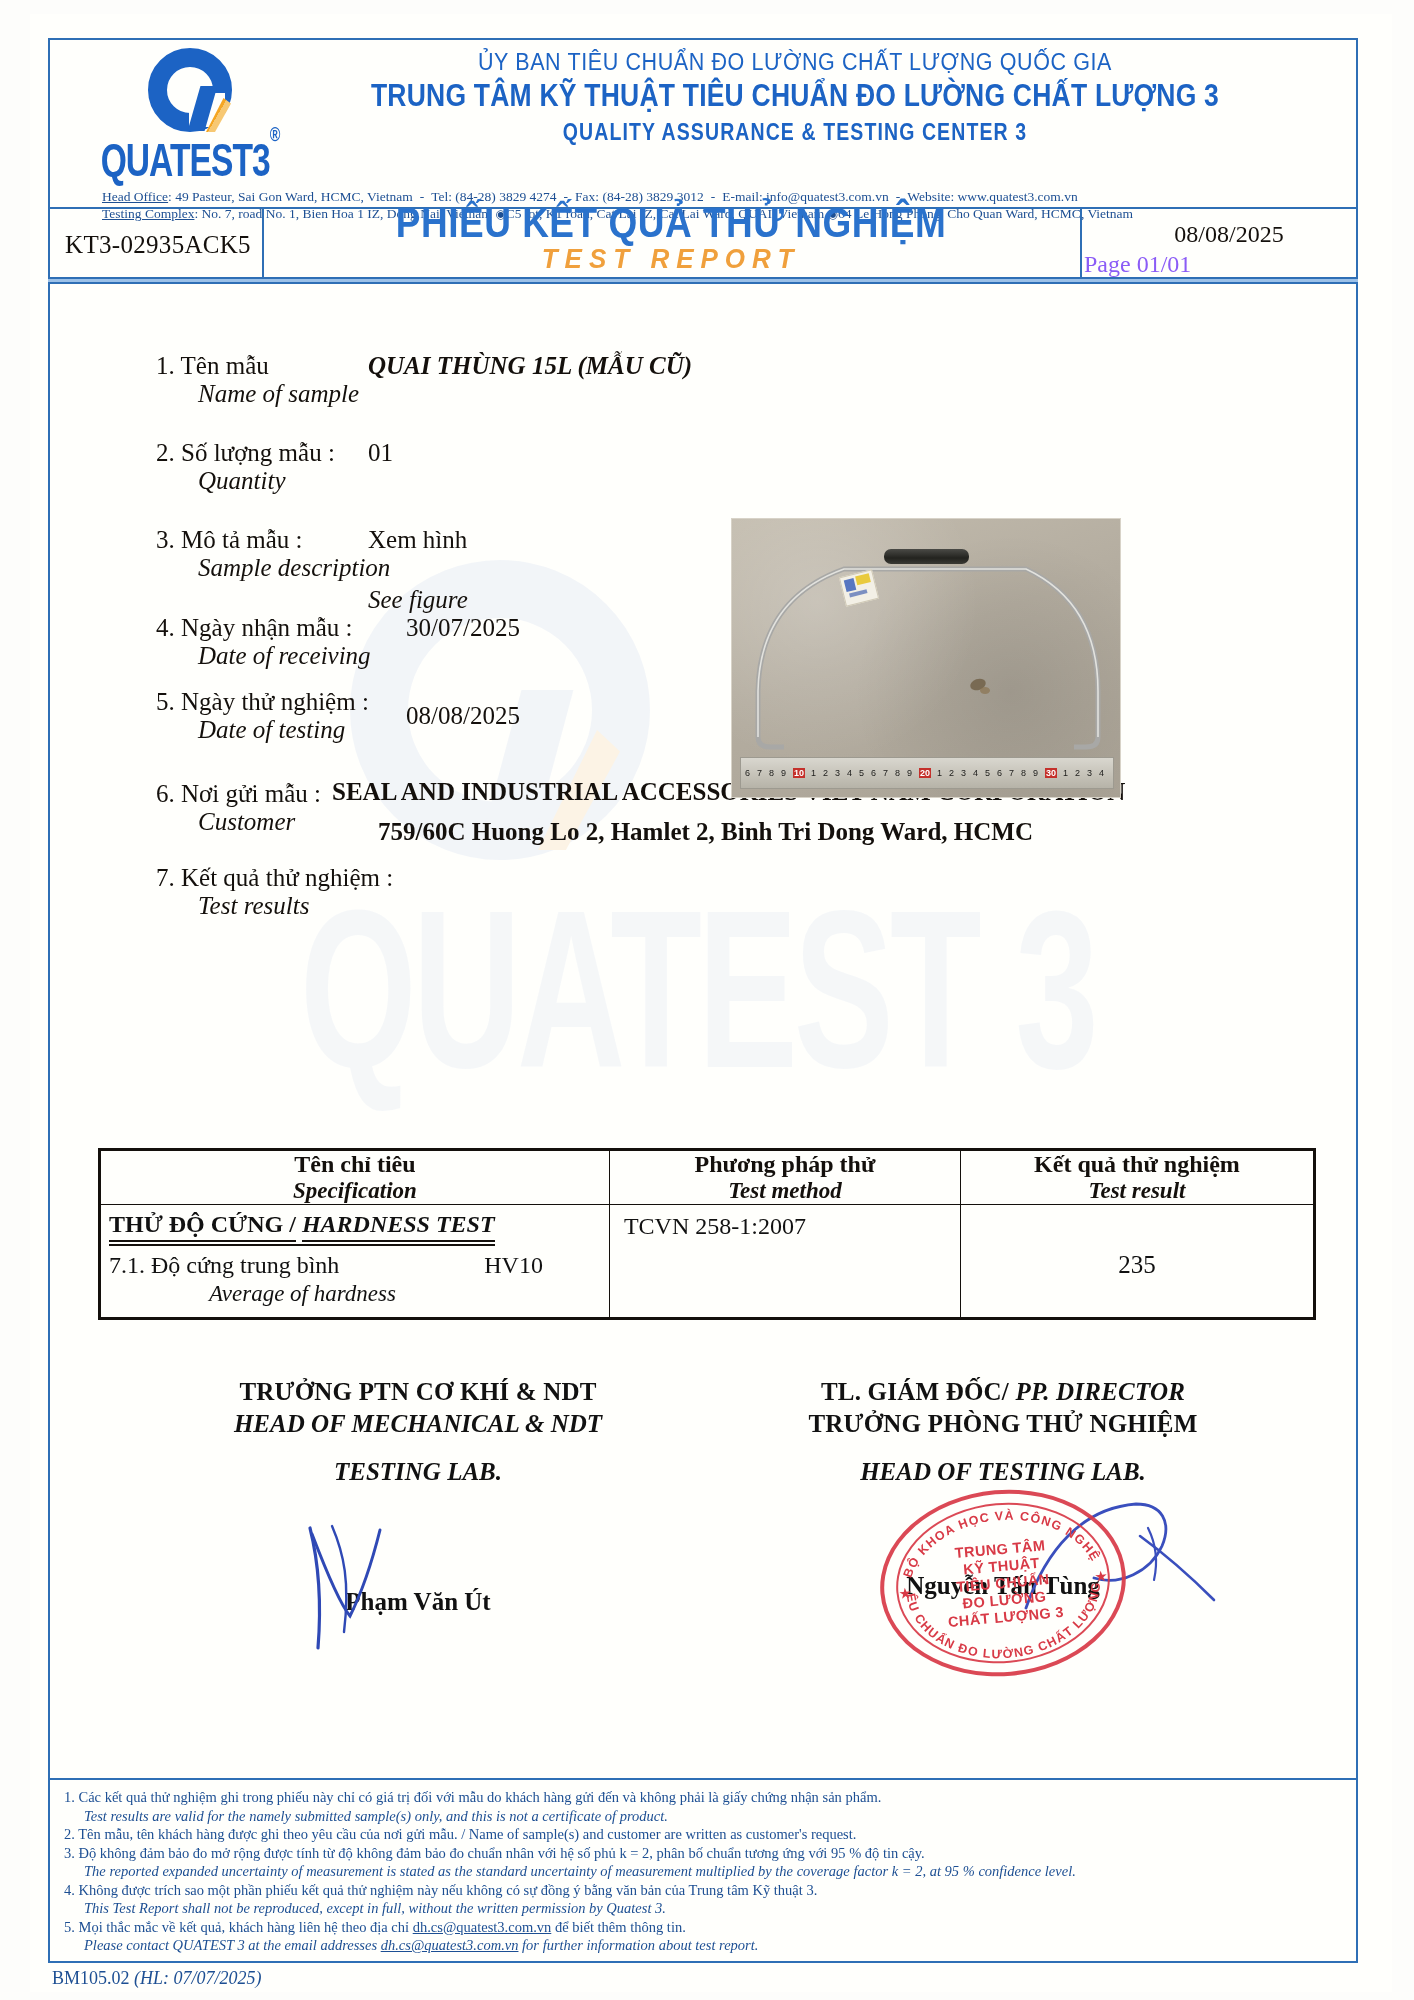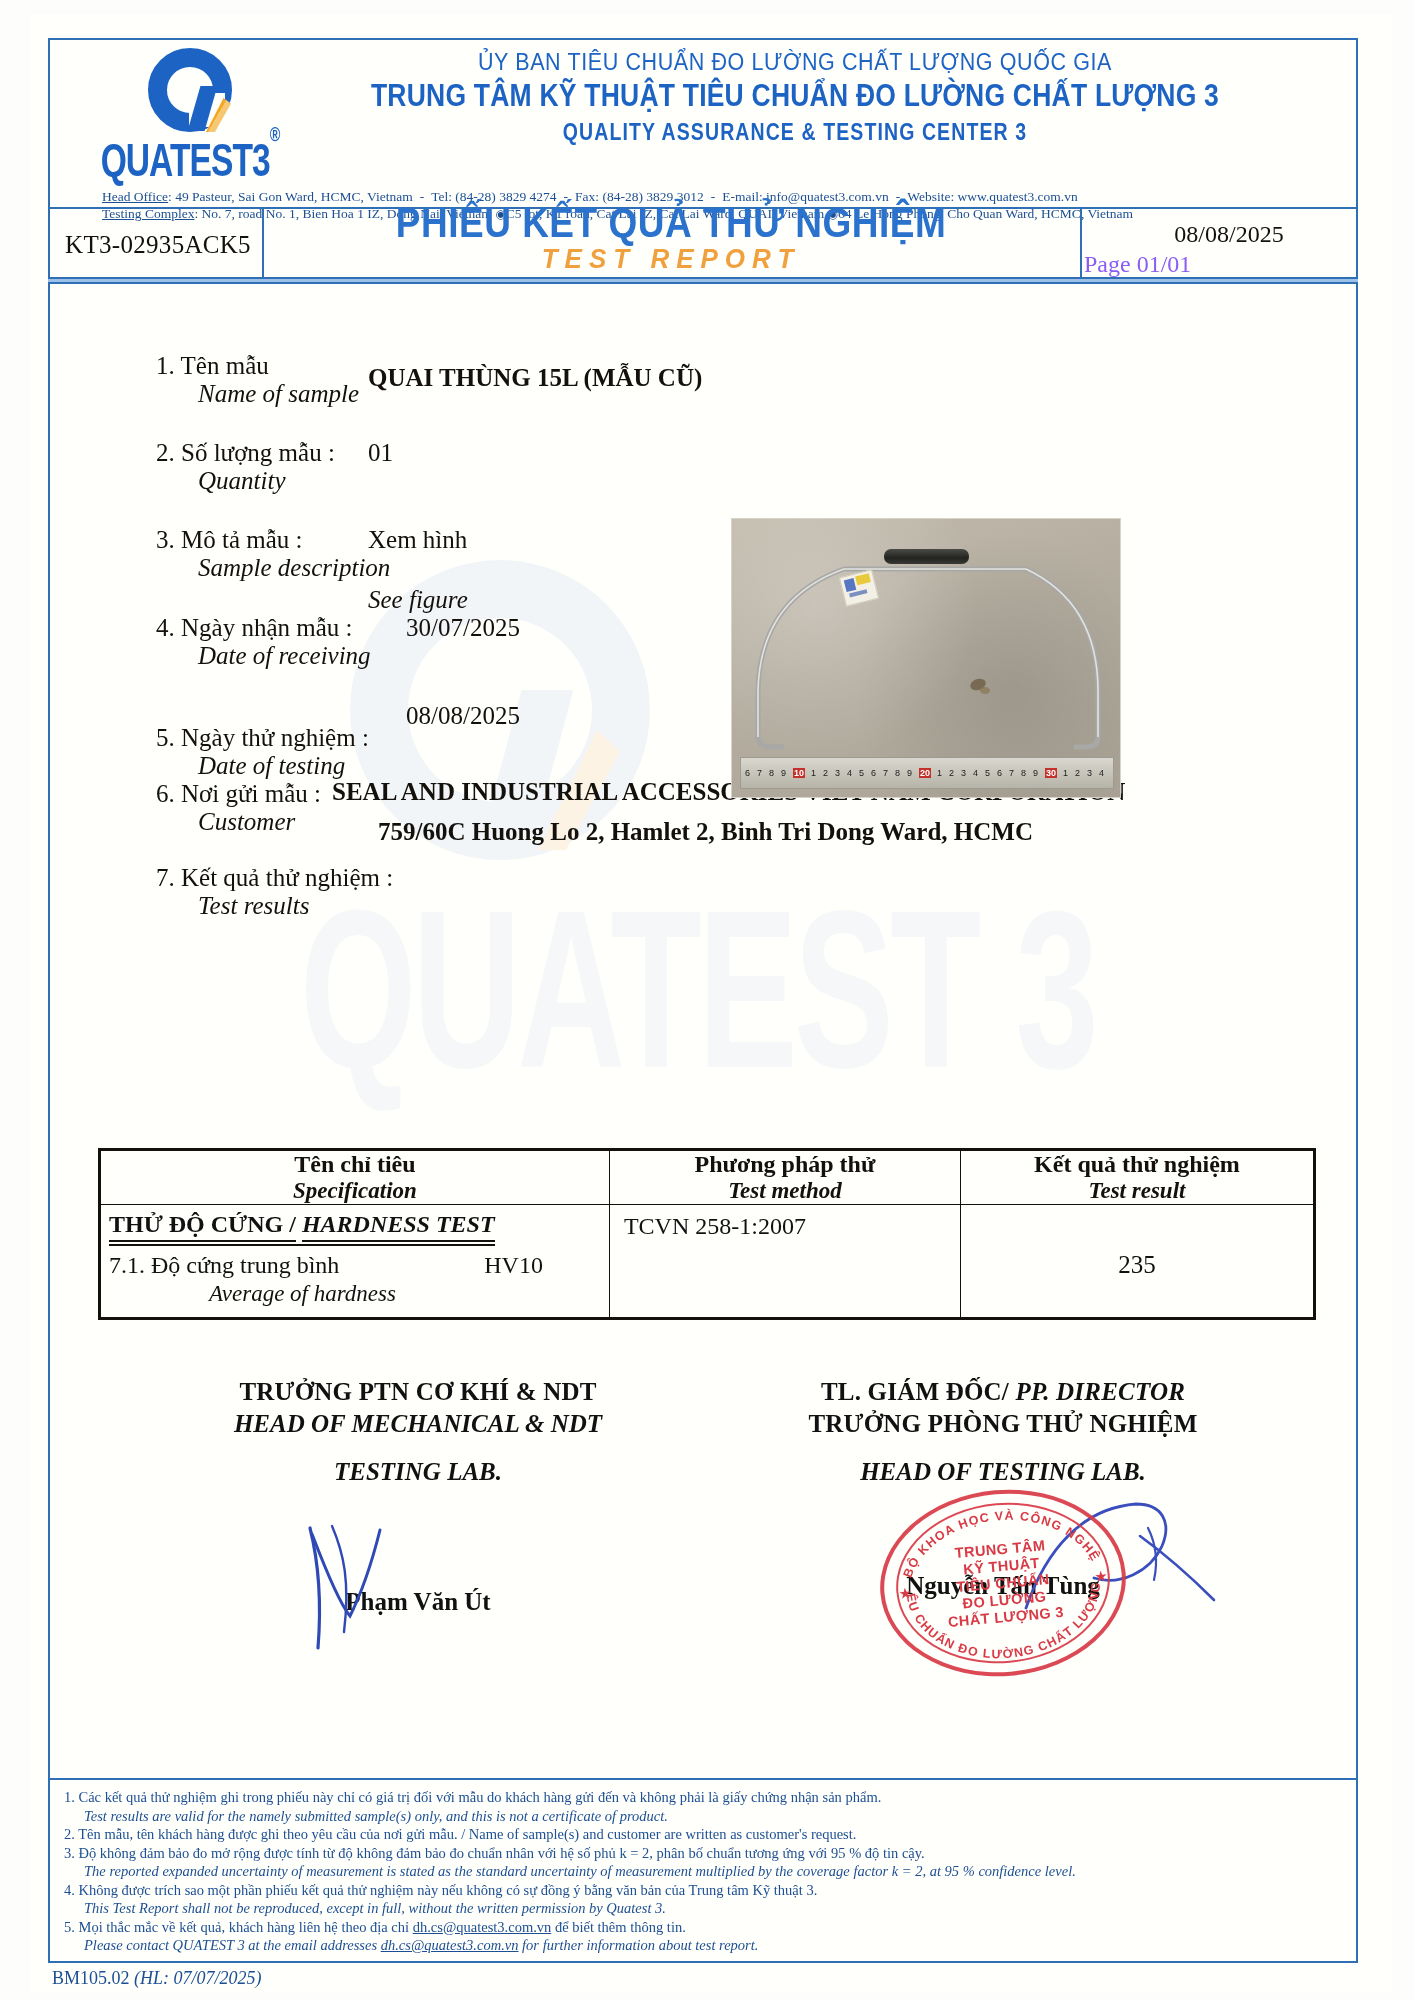--- a/index.html
+++ b/index.html
@@ -333,42 +333,42 @@
     <div id="hdr-page">Page 01/01</div>
   </div>
   <div id="title-rule"></div>
 
   <div id="body">
 
     <div class="field" style="left:108px; top:68px;">
       <div class="f-label-vn"><span>1.</span> <span>Tên mẫu</span></div>
       <div class="f-label-en">Name of sample</div>
     </div>
-    <div class="f-val bold" style="left:320px; top:80px;">QUAI THÙNG 15L (MẪU CŨ)</div>
+    <div class="f-val bold" style="left:320px; top:68px;font-style:italic;">QUAI THÙNG 15L (MẪU CŨ)</div>
 
     <div class="field" style="left:108px; top:155px;">
       <div class="f-label-vn"><span>2.</span> <span>Số lượng mẫu :</span></div>
       <div class="f-label-en">Quantity</div>
     </div>
     <div class="f-val" style="left:320px; top:155px;">01</div>
 
     <div class="field" style="left:108px; top:242px;">
       <div class="f-label-vn"><span>3.</span> <span>Mô tả mẫu :</span></div>
       <div class="f-label-en">Sample description</div>
     </div>
     <div class="f-val" style="left:320px; top:242px;">Xem hình</div>
     <div class="f-val it" style="left:320px; top:280px;">See figure</div>
 
     <div class="field" style="left:108px; top:330px;">
       <div class="f-label-vn"><span>4.</span> <span>Ngày nhận mẫu :</span></div>
       <div class="f-label-en">Date of receiving</div>
     </div>
     <div class="f-val" style="left:358px; top:330px;">30/07/2025</div>
 
-    <div class="field" style="left:108px; top:440px;">
+    <div class="field" style="left:108px; top:404px;">
       <div class="f-label-vn"><span>5.</span> <span>Ngày thử nghiệm :</span></div>
       <div class="f-label-en">Date of testing</div>
     </div>
     <div class="f-val" style="left:358px; top:418px;">08/08/2025</div>
 
     <div class="field" style="left:108px; top:496px;">
       <div class="f-label-vn"><span>6.</span> <span>Nơi gửi mẫu :</span></div>
       <div class="f-label-en">Customer</div>
     </div>
     <div class="f-val bold" style="left:284px; top:494px;">SEAL AND INDUSTRIAL ACCESSORIES VIET NAM CORPORATION</div>

